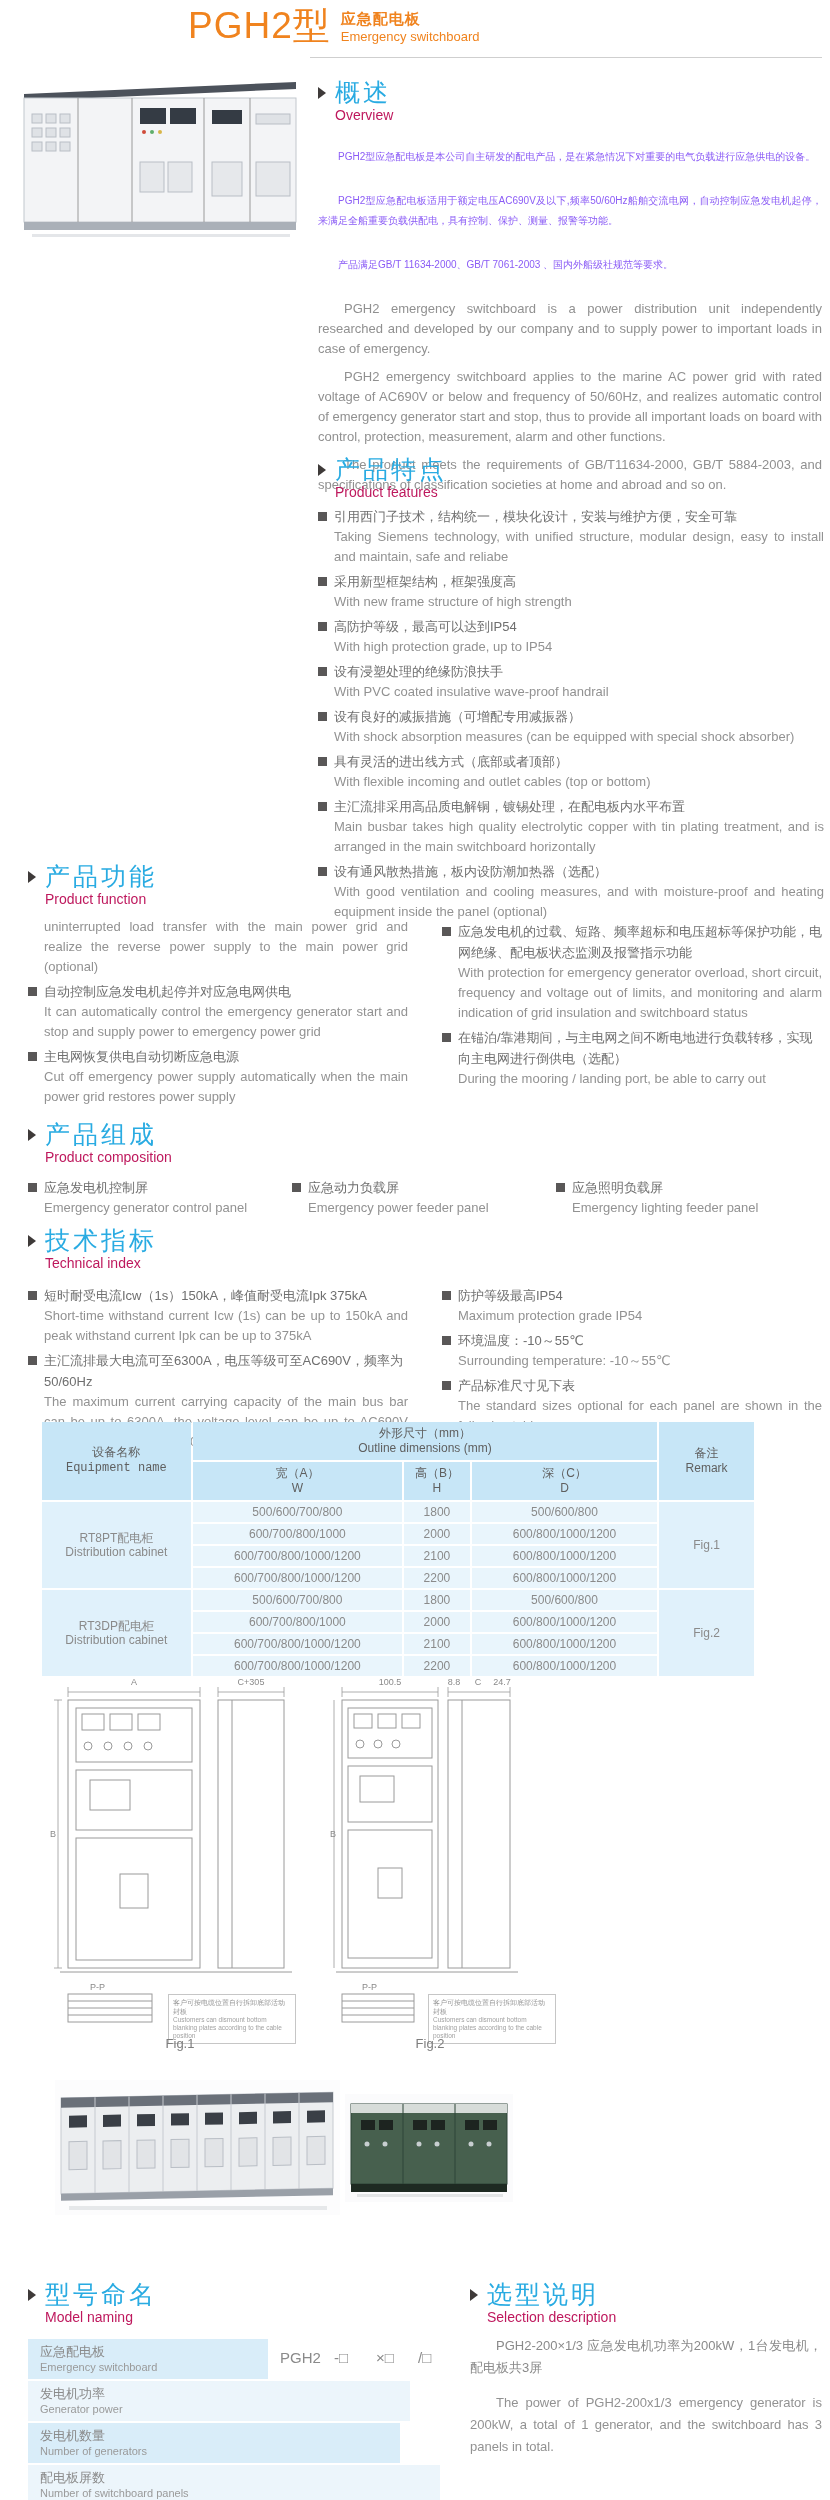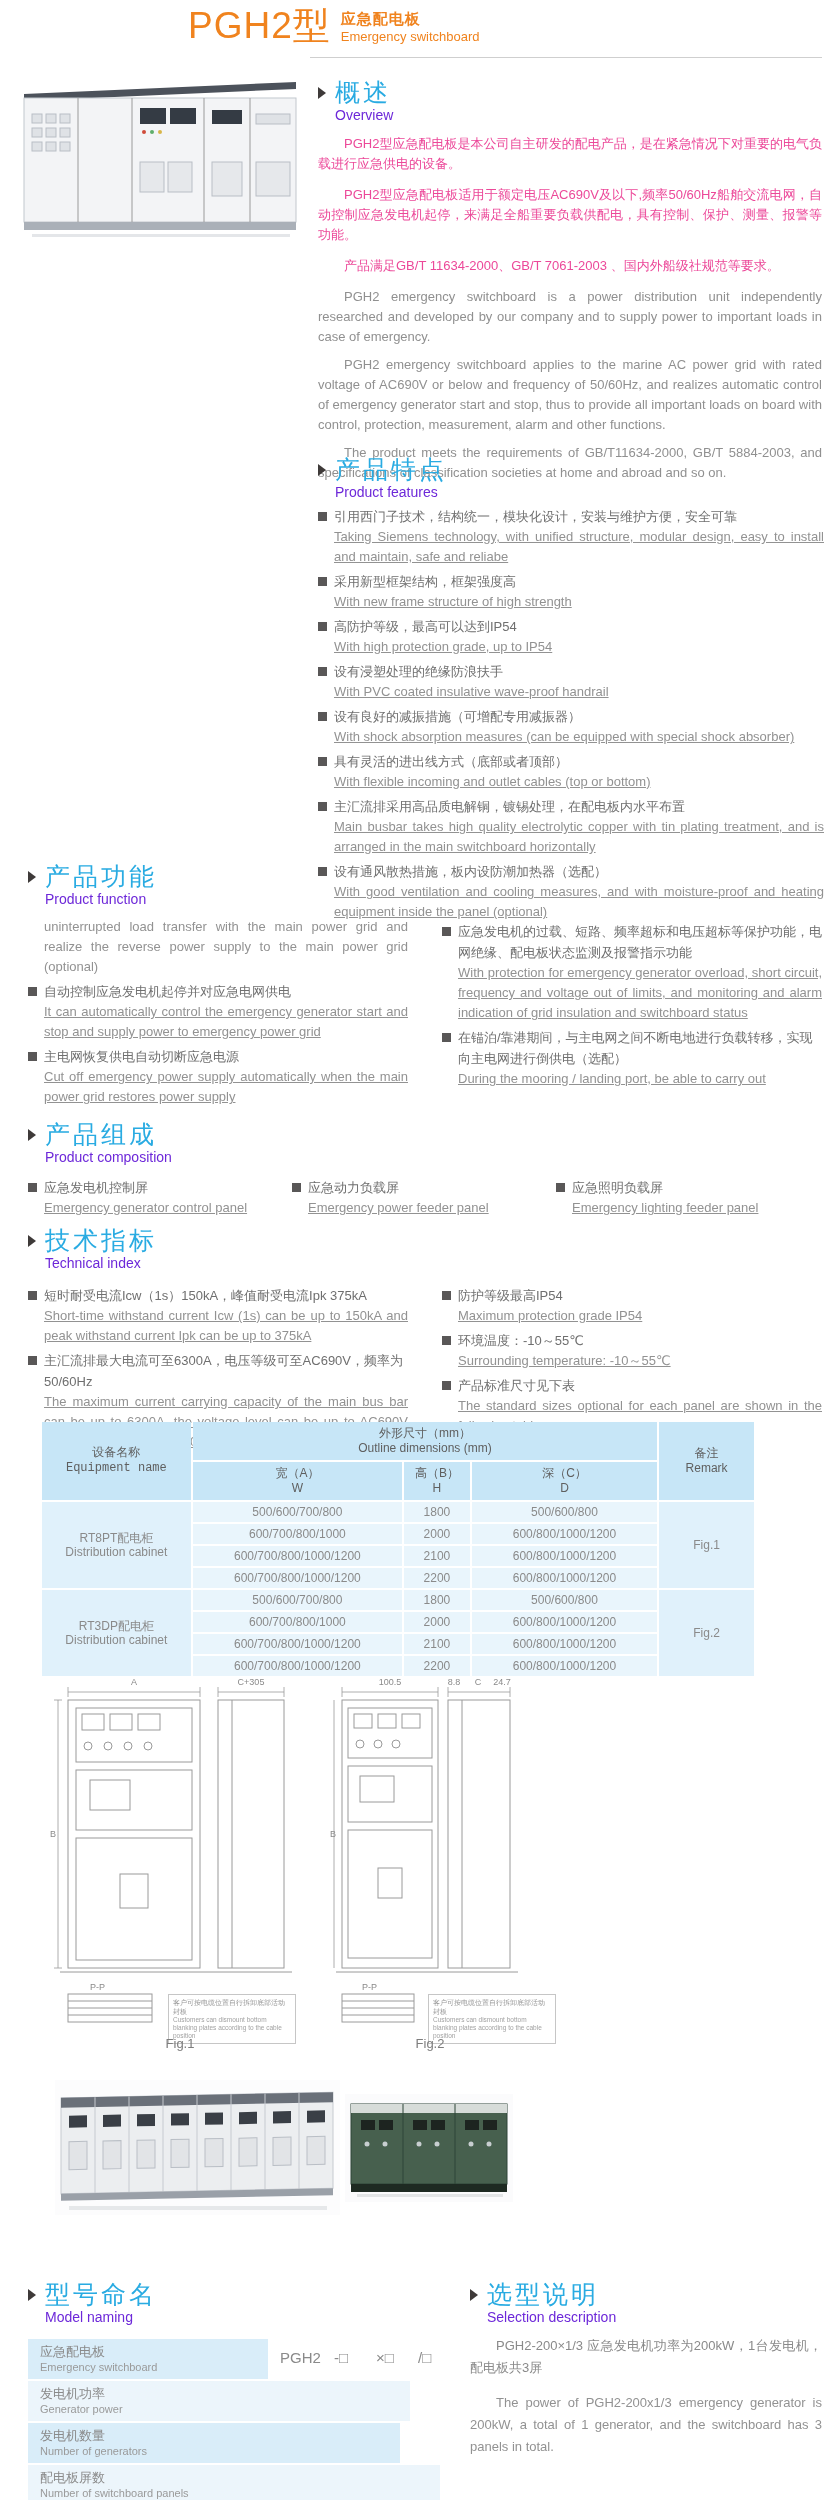--- a/index.html
+++ b/index.html
@@ -10,29 +10,29 @@
   .hdr .model{font-size:37px;line-height:40px;color:#F0831E;letter-spacing:1px;}
   .hdr .sub{display:flex;flex-direction:column;margin-top:4px;}
   .hdr .sub .cn{font-size:15px;color:#F0831E;font-weight:bold;letter-spacing:1px;}
   .hdr .sub .en{font-size:13px;color:#F0831E;}
   .hdr-rule{position:absolute;left:310px;top:57px;width:512px;height:1px;background:#cfcfcf;}
   
   .sechead{display:flex;gap:9px;}
   .sechead .tri{width:0;height:0;border-left:8px solid #3e3a39;border-top:6px solid transparent;
                 border-bottom:6px solid transparent;margin-top:9px;flex:none;}
   .sechead .t .hcn{font-size:25px;line-height:28px;color:#29ABE2;letter-spacing:3px;}
-  .sechead .t .hen{font-size:14px;color:#6d28d9;margin-top:1px;}
-  
-  .para-cn{font-size:13px;line-height:20px;color:#ec4899;text-indent:2em;text-align:justify;margin:11px 0;}
+  .sechead .t .hen{font-size:14px;color:#be185d;margin-top:1px;}
+  
+  .para-cn{font-size:10px;line-height:20px;color:#8b5cf6;text-indent:2em;text-align:justify;margin:24px 0;}
   .para-en{font-size:13px;line-height:20px;color:#909090;text-indent:2em;text-align:justify;margin:8px 0;}
   .bullet{display:flex;margin-top:4px;}
   .bullet .sq{display:inline-block;width:9px;height:9px;background:#595757;margin:6px 7px 0 0;flex:none;}
   .bullet .bt{flex:1;}
   .bullet .cn{font-size:13px;line-height:21px;color:#6f6f6f;}
-  .bullet .en{font-size:13px;line-height:20px;color:#929292;text-align:justify;text-decoration:underline;}
+  .bullet .en{font-size:13px;line-height:20px;color:#929292;text-align:justify;}
   .cont-en{font-size:13px;line-height:20px;color:#929292;text-align:justify;margin-left:16px;}
   
   .photo-top{position:absolute;left:16px;top:70px;}
   .sec-overview{position:absolute;left:318px;top:78px;width:504px;}
   .sec-features{position:absolute;left:318px;top:455px;width:506px;}
   .sec-functions{position:absolute;left:28px;top:862px;width:794px;}
   .cols{display:flex;gap:34px;margin-top:10px;}
   .col{flex:1;}
   .sec-composition{position:absolute;left:28px;top:1120px;width:794px;}
   .comp-row{display:flex;margin-top:8px;}

